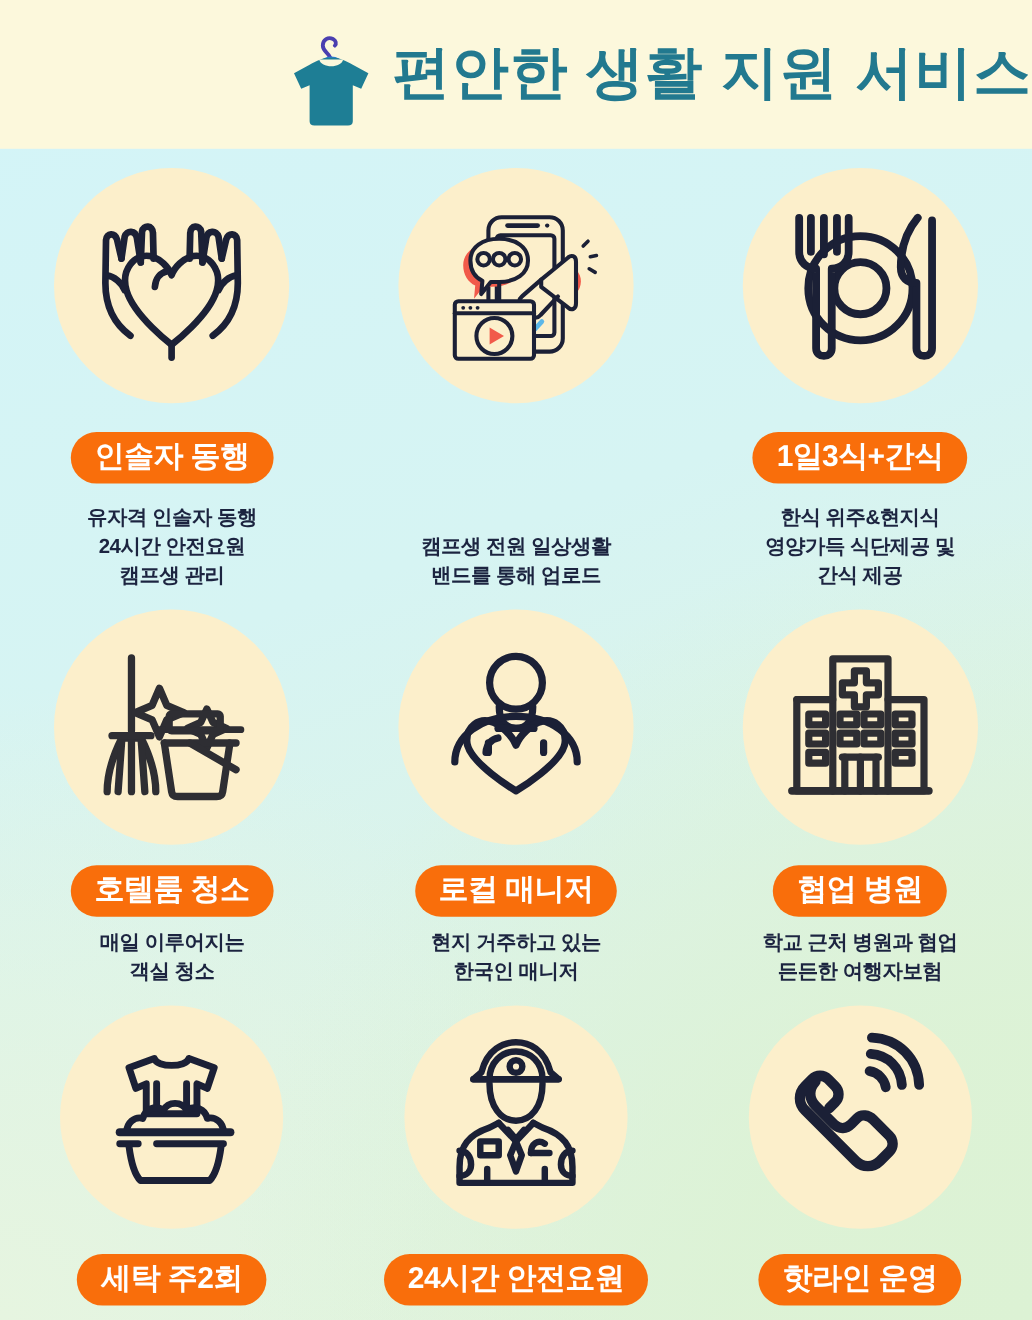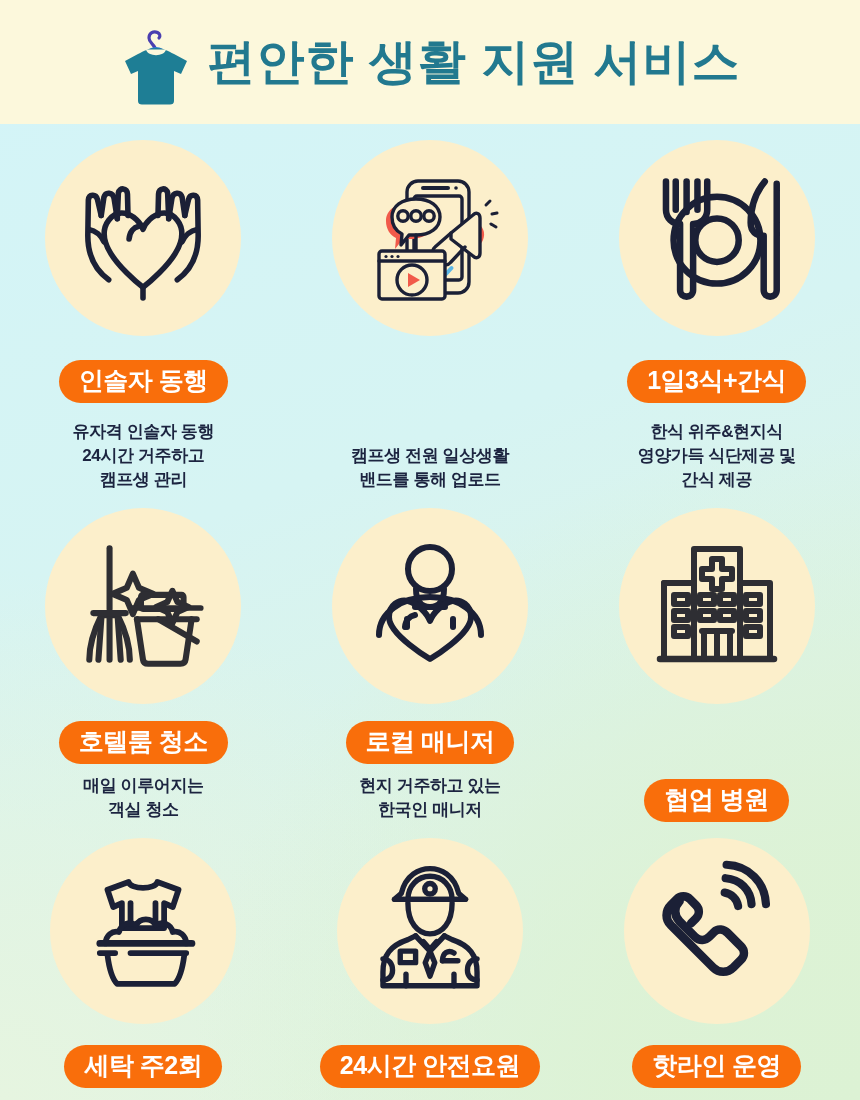--- a/index.html
+++ b/index.html
@@ -12,21 +12,21 @@
     position:relative;width:860px;height:1100px;
     background:
       radial-gradient(circle at 100% 100%, #DCF2D4 0%, rgba(220,242,212,0.85) 18%, rgba(220,242,212,0.0) 48%),
       radial-gradient(circle at 0% 100%, #E6F5E0 0%, rgba(230,245,224,0.0) 38%),
       linear-gradient(160deg, #D3F4F8 0%, #D6F4F3 42%, #DDF3E6 72%, #E2F4DC 100%);
   }
   
   #header{
     position:absolute;left:0;top:0;width:860px;height:124px;
     background:#FCF8DC;
-    display:flex;align-items:center;justify-content:center;gap:14px;
+    display:flex;align-items:center;justify-content:flex-end;gap:14px;
   }
   .tshirt-wrap{width:74px;height:84px;position:relative;top:2px;flex:0 0 auto;}
   #title-text{
     font-size:48px;font-weight:bold;color:#22798F;letter-spacing:1px;
     white-space:nowrap;line-height:1;
   }
   
   #grid{
     position:absolute;left:0;top:124px;width:860px;height:976px;
     display:grid;
@@ -96,21 +96,21 @@
           <path d="M56 49 L55.5 29 C55.5 23 48 22.5 47 28 L46 52"></path>
           <path d="M19.5 62 C25.5 63 31 67.5 33.5 73.5"></path>
           <path d="M94 52 L97 33 C98 27 105 26.5 106.5 32 L109 49"></path>
           <path d="M109 49 L112.5 34 C114 28.5 120.5 29 121 34.5 L121.5 68 C121.5 88 113 101 102 109"></path>
           <path d="M84 49 L84.5 29 C84.5 23 92 22.5 93 28 L94 52"></path>
           <path d="M120.5 62 C114.5 63 109 67.5 106.5 73.5"></path>
         </svg>
       </div>
       <div class="pill">인솔자 동행</div>
       <div class="desc">유자격 인솔자 동행
-24시간 거주하고
+24시간 안전요원
 캠프생 관리</div>
     </div>
 
     <div class="card r1">
       <div class="icon-circle">
         <svg viewBox="0 0 150 150" width="150" height="150" fill="none" stroke="#1B2036" stroke-width="3.4" stroke-linecap="round" stroke-linejoin="round">
           <rect x="52" y="18" width="62" height="112" rx="11" fill="#FCEFCB"></rect>
           <path d="M68 25 L93 25" stroke-width="4"></path>
           <circle cx="101" cy="25" r="1.8" fill="#1B2036" stroke="none"></circle>
           <rect x="59" y="33" width="48" height="84" rx="3"></rect>
@@ -229,20 +229,22 @@
           <rect x="104" y="64" width="14" height="9"></rect>
           <rect x="104" y="80" width="14" height="9"></rect>
           <rect x="104" y="96" width="14" height="9"></rect>
           <path d="M60 100 L90 100"></path>
           <path d="M62 100 L62 128"></path>
           <path d="M75 100 L75 128"></path>
           <path d="M88 100 L88 128"></path>
         </svg>
       </div>
       <div class="pill">협업 병원</div>
+      <div class="desc">학교 근처 병원과 협업
+든든한 여행자보험</div>
     </div>
 
     <div class="card r3">
       <div class="icon-circle">
         <svg viewBox="0 0 150 150" width="144" height="144" fill="none" stroke="#1B2036" stroke-width="6" stroke-linecap="round" stroke-linejoin="round">
           <path d="M60 24 C62 32 88 32 90 24 L112 32 L106 50 L97 46 L97 72 L53 72 L53 46 L44 50 L38 32 Z"></path>
           <path d="M62 46 L62 64"></path>
           <path d="M88 46 L88 64"></path>
           <path d="M36 88 C36 80 43 74 50 76 C52 68 61 64 68 69 C72 61 84 61 88 69
                    C95 64 104 68 106 76 C113 74 120 80 120 88"></path>

